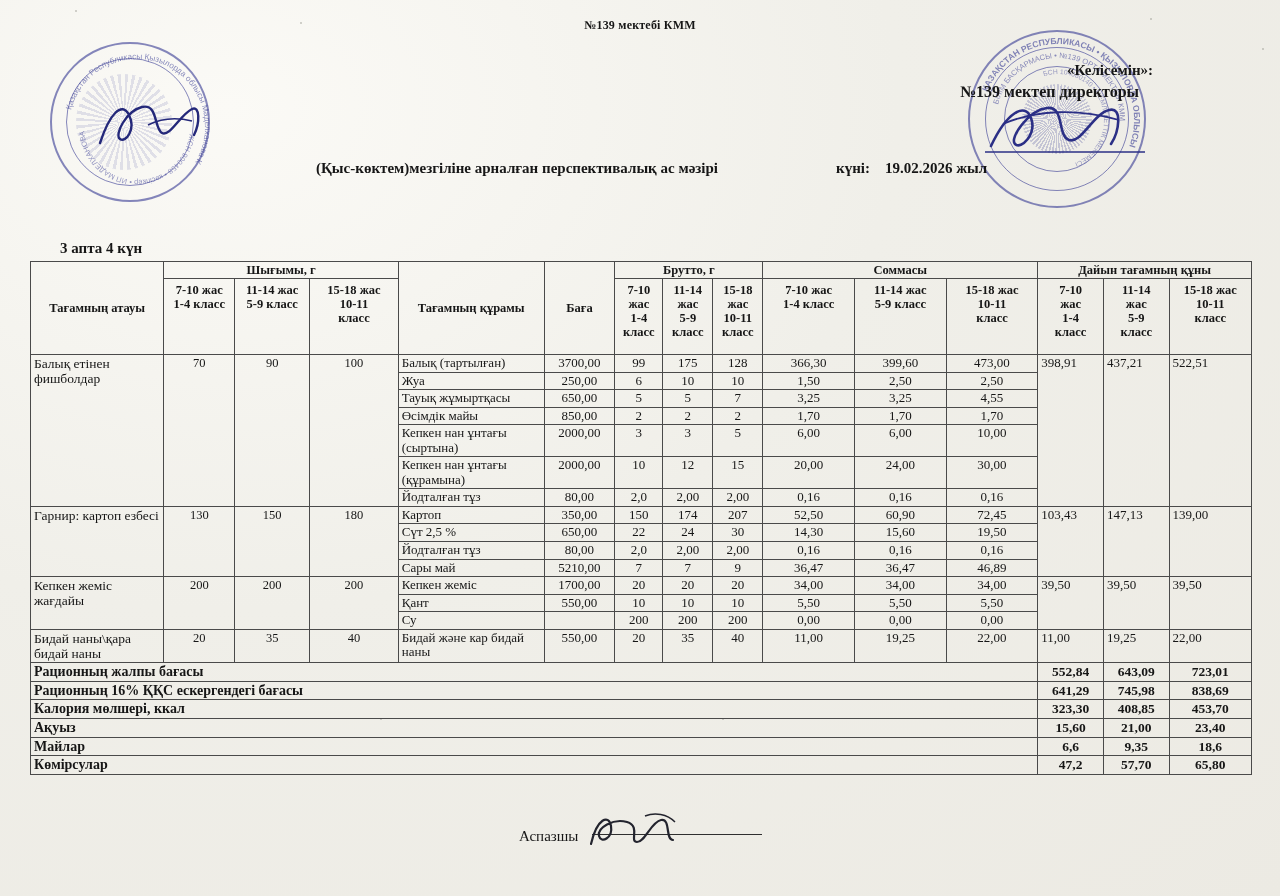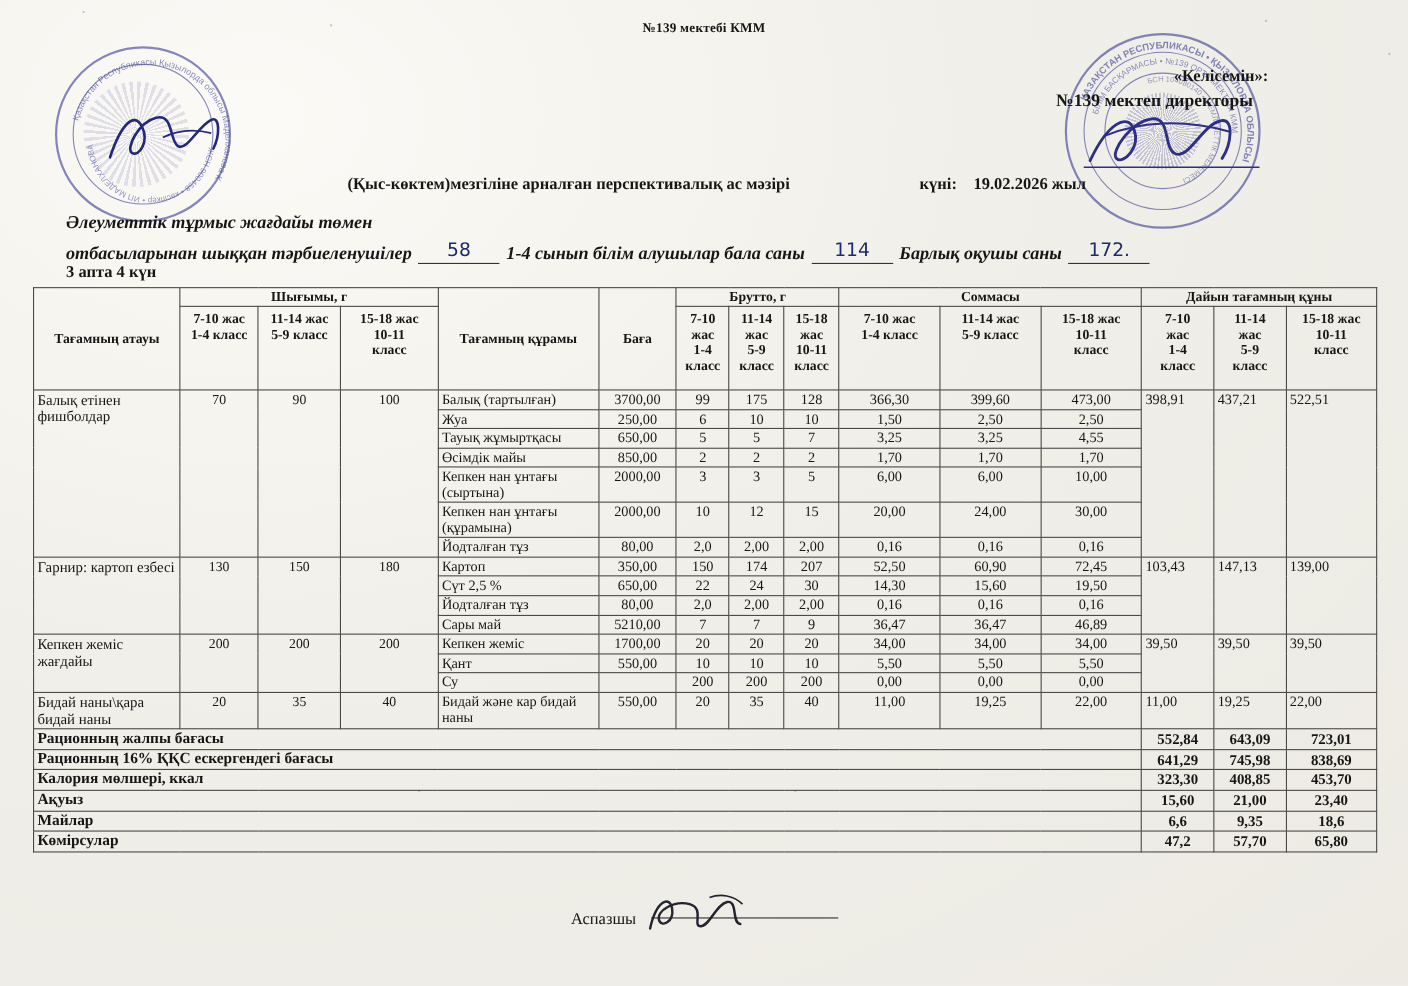--- a/index.html
+++ b/index.html
@@ -202,31 +202,20 @@
     <div class="l2">№139 мектеп директоры</div>
   </div>
 
   <div class="season-line">(Қыс-көктем)мезгіліне арналған перспективалық  ас мәзірі</div>
   <div class="date-line">
     <span>күні:</span>
     &nbsp;&nbsp;
     <span>19.02.2026 жыл</span>
   </div>
 
-  <div class="social-block">
-    <div class="social-l1">Әлеуметтік  тұрмыс  жағдайы  төмен</div>
-    <div class="social-l2">
-      <span>отбасыларынан  шыққан тәрбиеленушілер</span>
-      <span class="fill">58</span>
-      <span>1-4 сынып білім алушылар бала саны</span>
-      <span class="fill">114</span>
-      <span>Барлық оқушы саны</span>
-      <span class="fill">172.</span>
-    </div>
-  </div>
 
   <div class="weeks">3 апта 4 күн</div>
 
   <table class="menu">
     <colgroup>
       <col style="width:128px">
         <col style="width:68px">
         <col style="width:72px">
         <col style="width:85px">
       <col style="width:140px">

